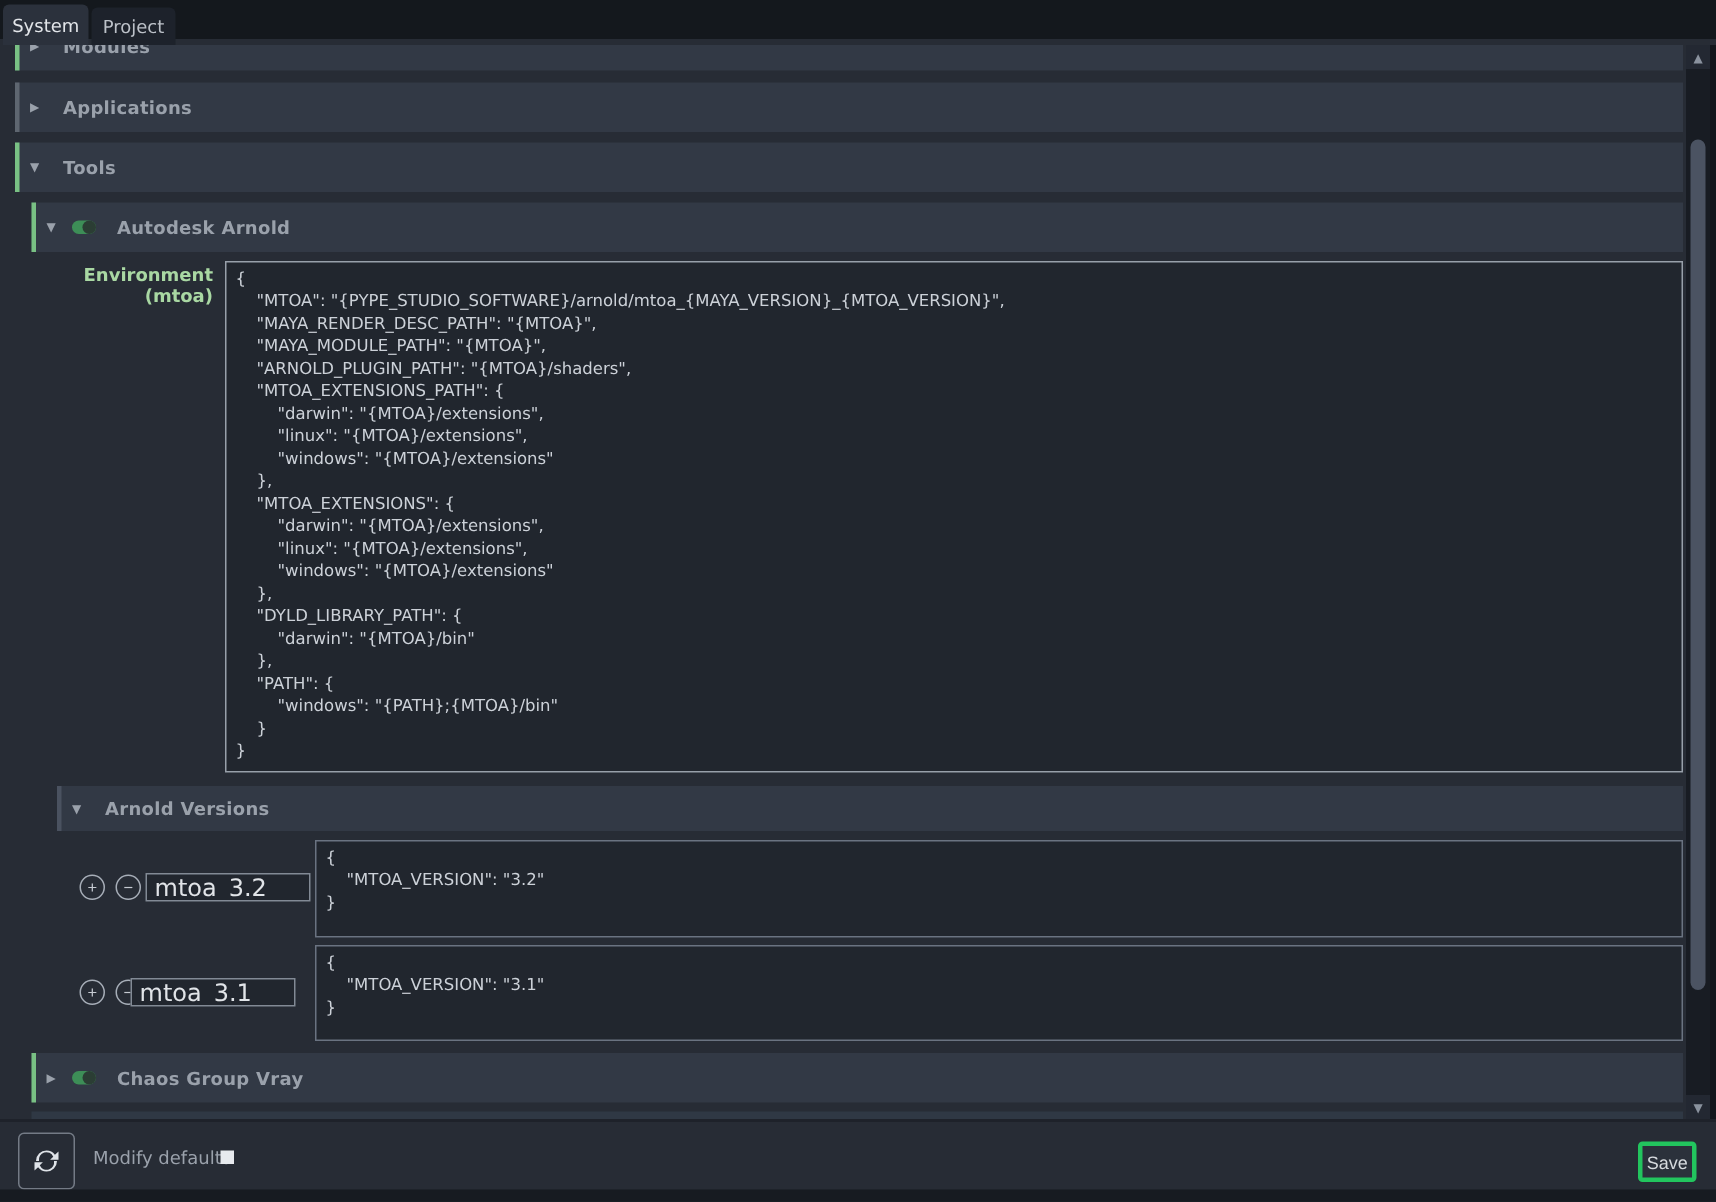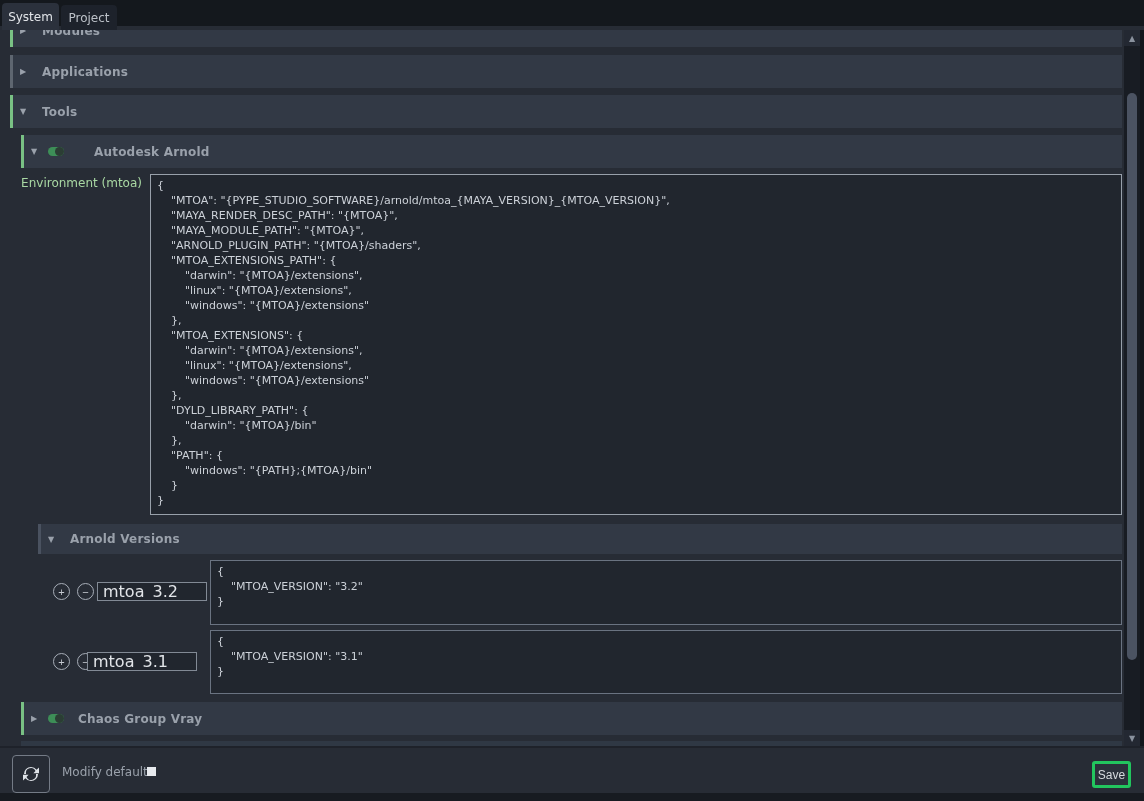--- a/index.html
+++ b/index.html
@@ -97,24 +97,24 @@
       <span class="arrow">▼</span>
       <span class="sec-title">Tools</span>
     </div>
 
     <div class="sec-header" style="left:21px; top:105px; width:1101px;">
       <span class="lbar green"></span>
       <span class="arrow">▼</span>
       <span class="toggle">
           <span class="knob"></span>
         </span>
-      <span class="sec-title" style="margin-left:30px;">Autodesk Arnold</span>
+      <span class="sec-title" style="margin-left:14px;">Autodesk Arnold</span>
     </div>
 
-    <div class="field-label" style="left:10px; top:146px; width:132px;">Environment (mtoa)</div>
+    <div class="field-label" style="left:10px; top:146px; width:132px;font-weight:bold;">Environment (mtoa)</div>
     <textarea class="jsonbox" style="left: 150px; top: 144px; width: 972px; height: 341px;" spellcheck="false">{
     "MTOA": "{PYPE_STUDIO_SOFTWARE}/arnold/mtoa_{MAYA_VERSION}_{MTOA_VERSION}",
     "MAYA_RENDER_DESC_PATH": "{MTOA}",
     "MAYA_MODULE_PATH": "{MTOA}",
     "ARNOLD_PLUGIN_PATH": "{MTOA}/shaders",
     "MTOA_EXTENSIONS_PATH": {
         "darwin": "{MTOA}/extensions",
         "linux": "{MTOA}/extensions",
         "windows": "{MTOA}/extensions"
     },

